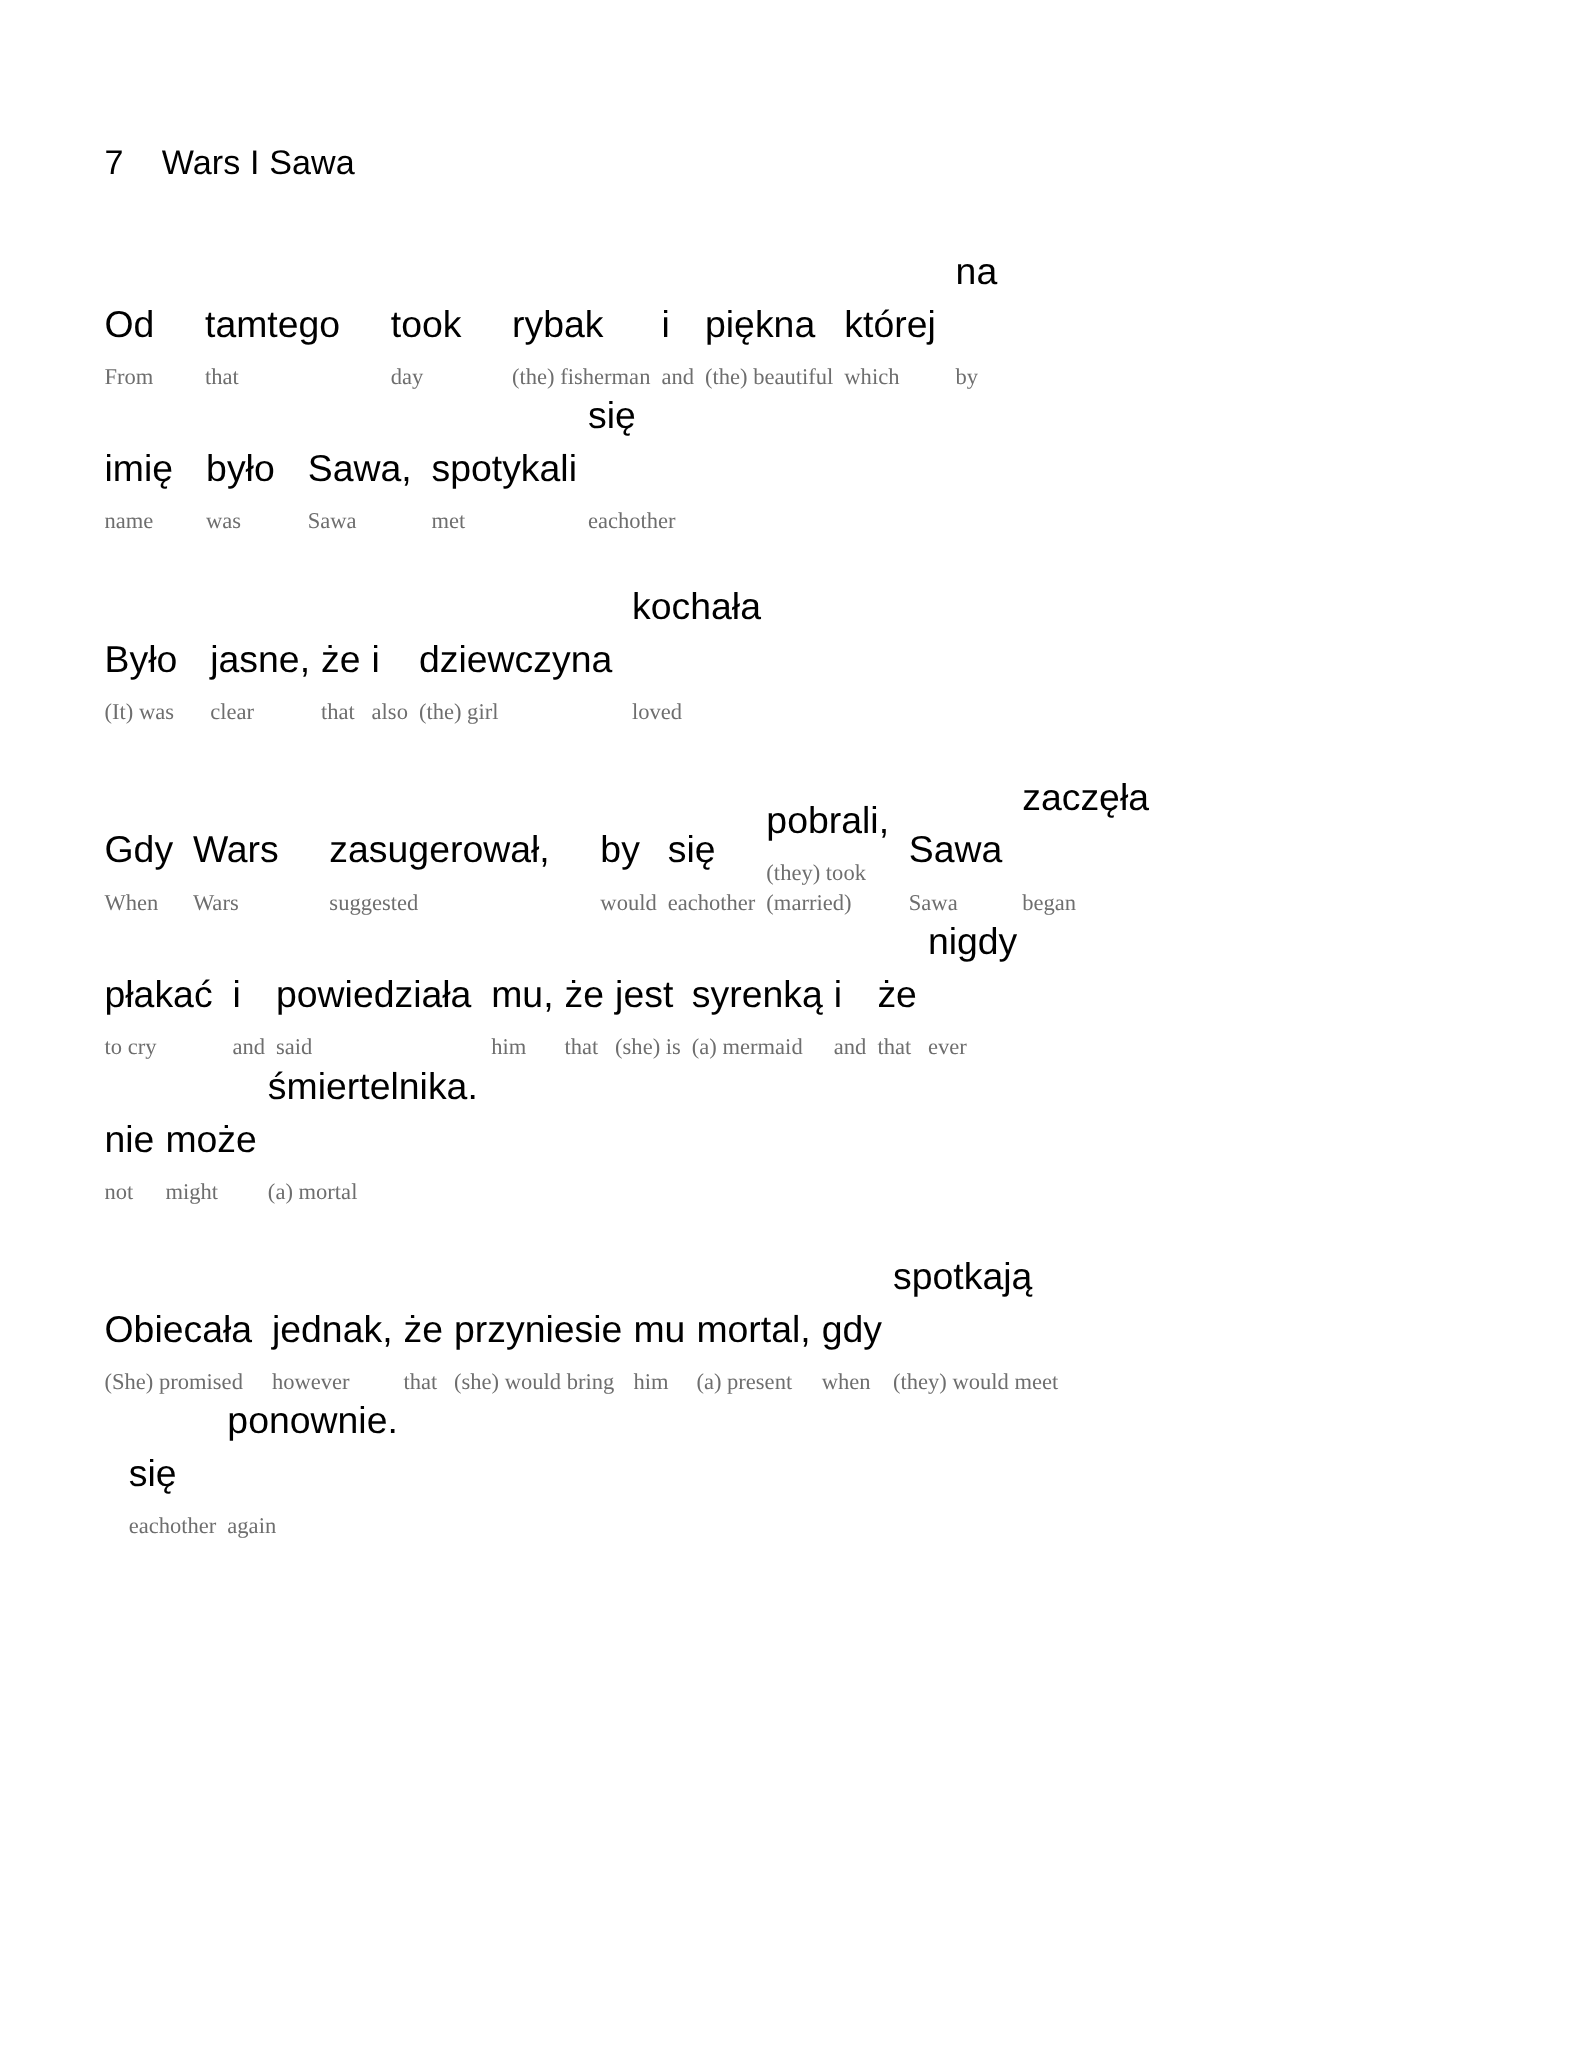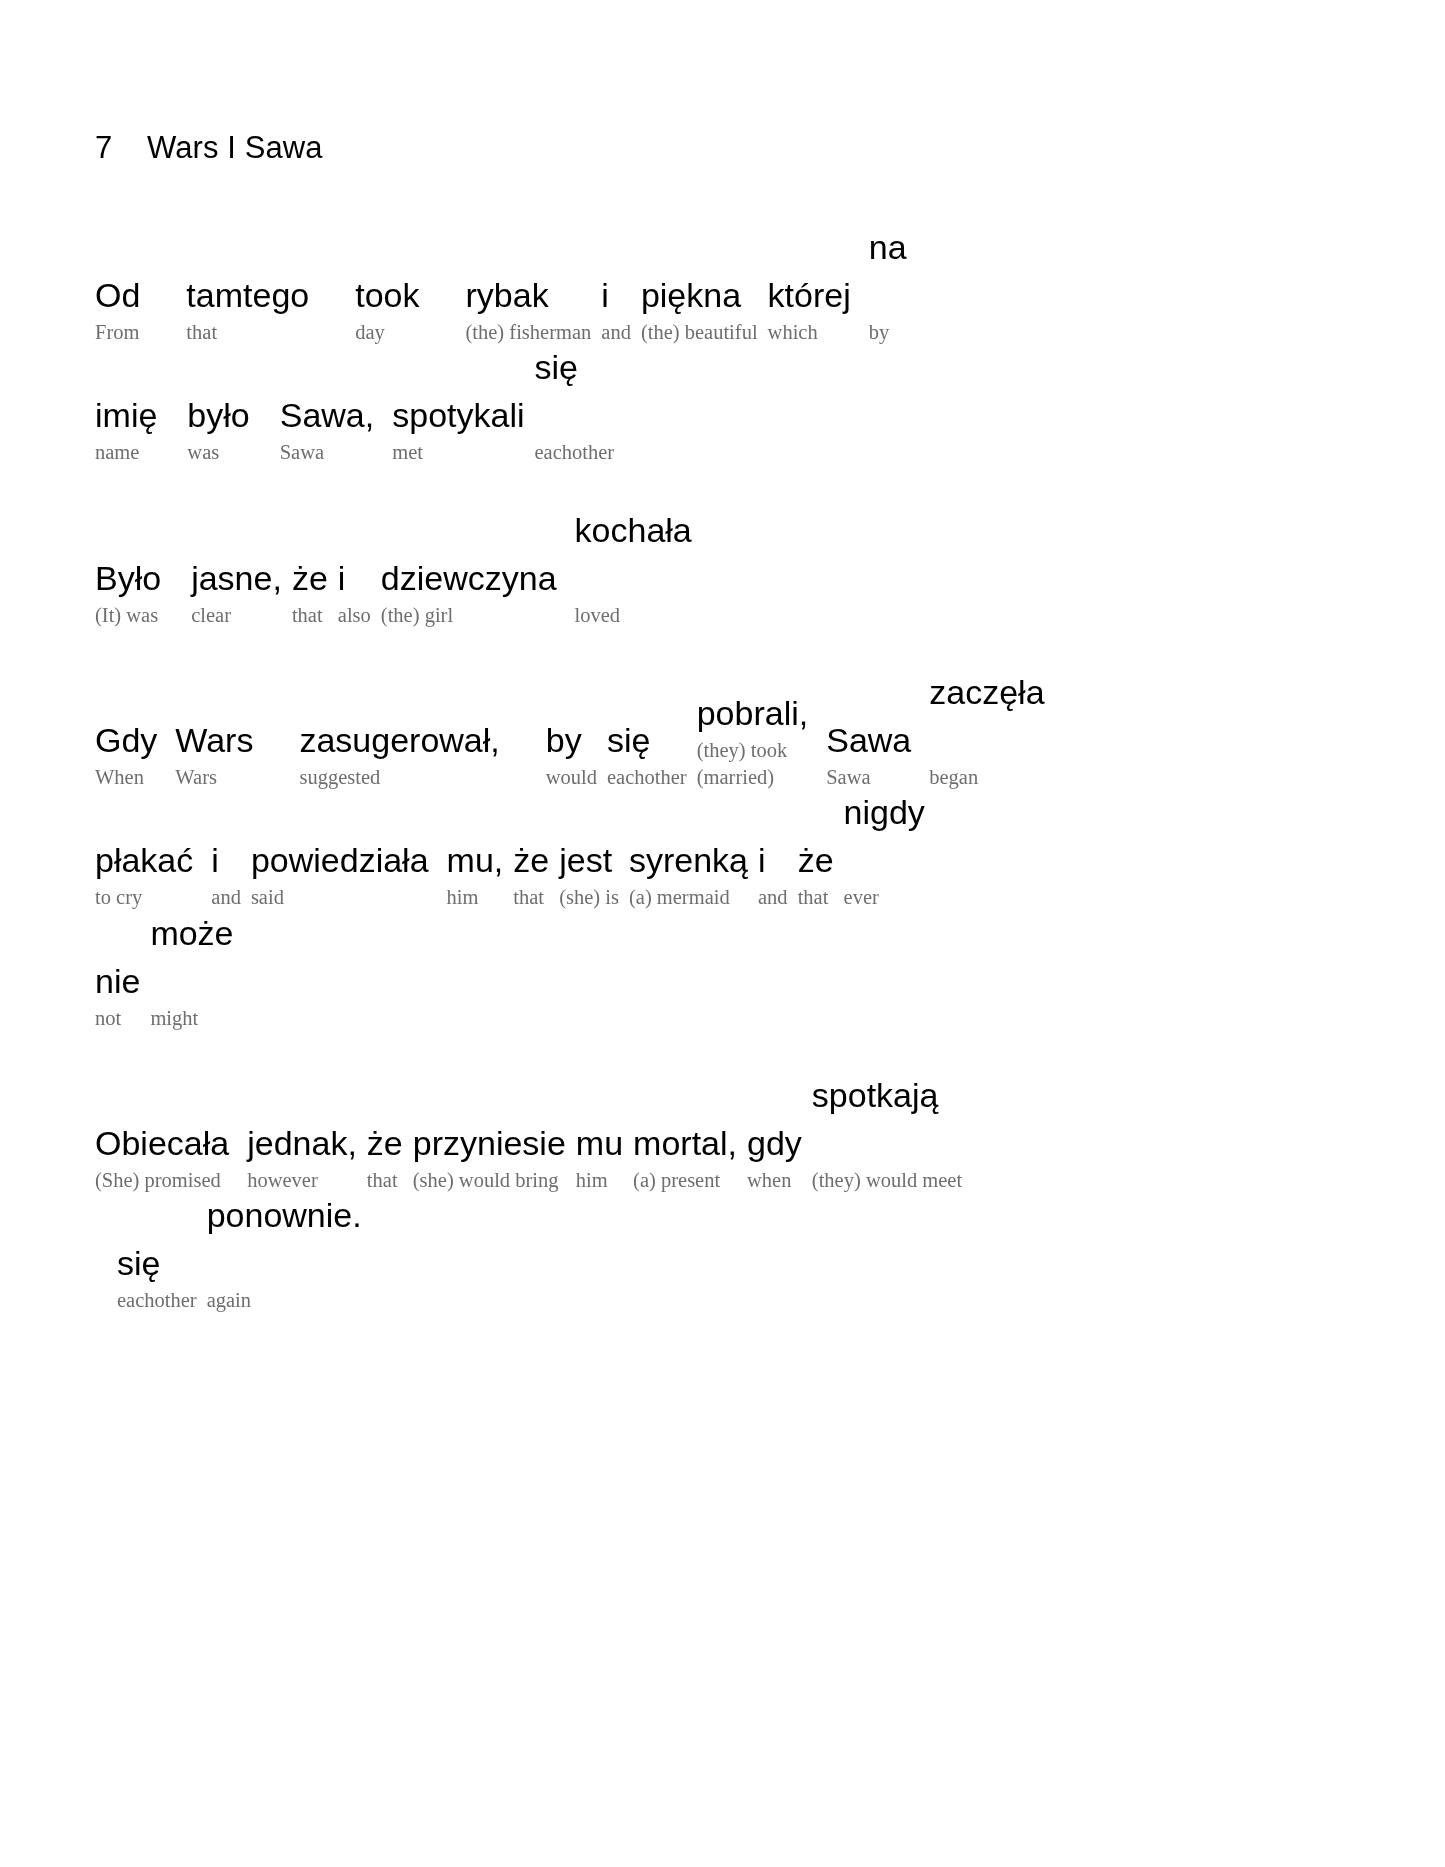--- a/index.html
+++ b/index.html
@@ -65,21 +65,21 @@
     color: #000000;
     white-space: pre;
   }
   .gl {
     font-family: "Liberation Serif", serif;
     font-size: 20.5px;
     font-weight: 400;
     line-height: 1.33;
     color: #6e6e6e;
     white-space: pre;
-    margin-top: 5px;
+    margin-top: 16px;
   }
   .gl2 {
     font-family: "Liberation Serif", serif;
     font-size: 20.5px;
     line-height: 1.33;
     color: #6e6e6e;
     white-space: pre;
   }
 
   
@@ -265,20 +265,24 @@
         </div>
         <div class="gloss-line">
           <div class="gloss-unit sp-xs">
             <div class="src">nie</div>
             <div class="gl">not</div>
           </div>
           <div class="gloss-unit sp-xs">
             <div class="src">może</div>
             <div class="gl">might</div>
           </div>
+          <div class="gloss-unit ">
+            <div class="src">śmiertelnika.</div>
+            <div class="gl">(a) mortal</div>
+          </div>
         </div>
       </div>
       <div class="gloss-block">
         <div class="gloss-line">
           <div class="gloss-unit sp-sm">
             <div class="src">Obiecała</div>
             <div class="gl">(She) promised</div>
           </div>
           <div class="gloss-unit sp-xs">
             <div class="src">jednak,</div>

